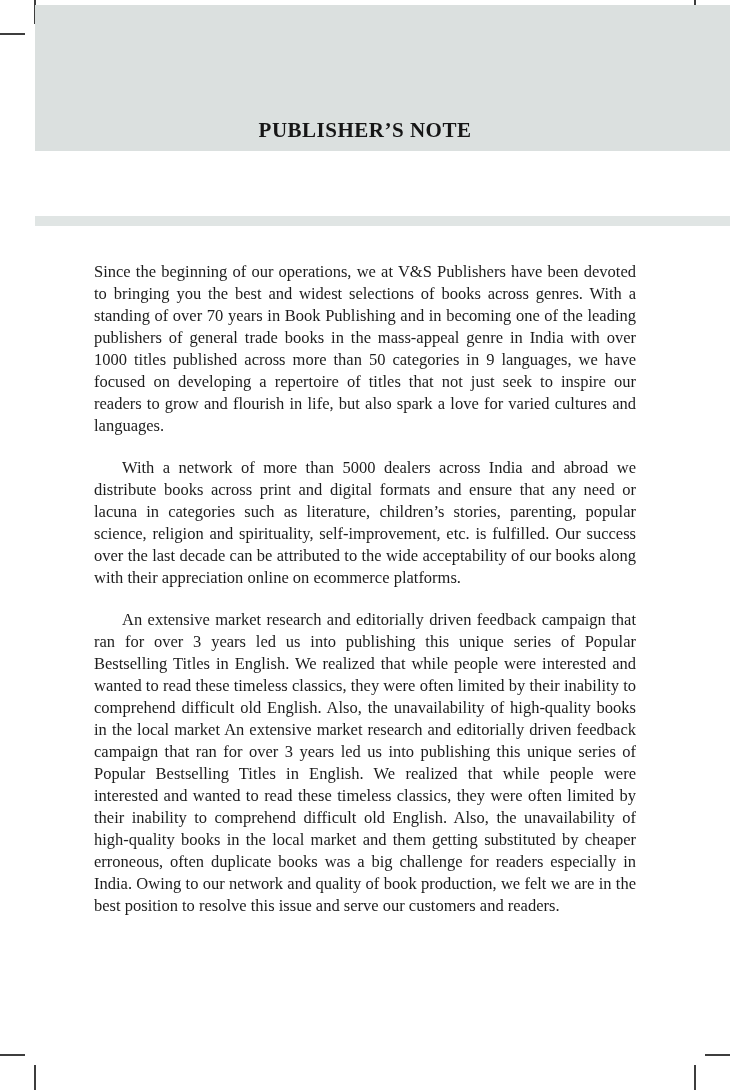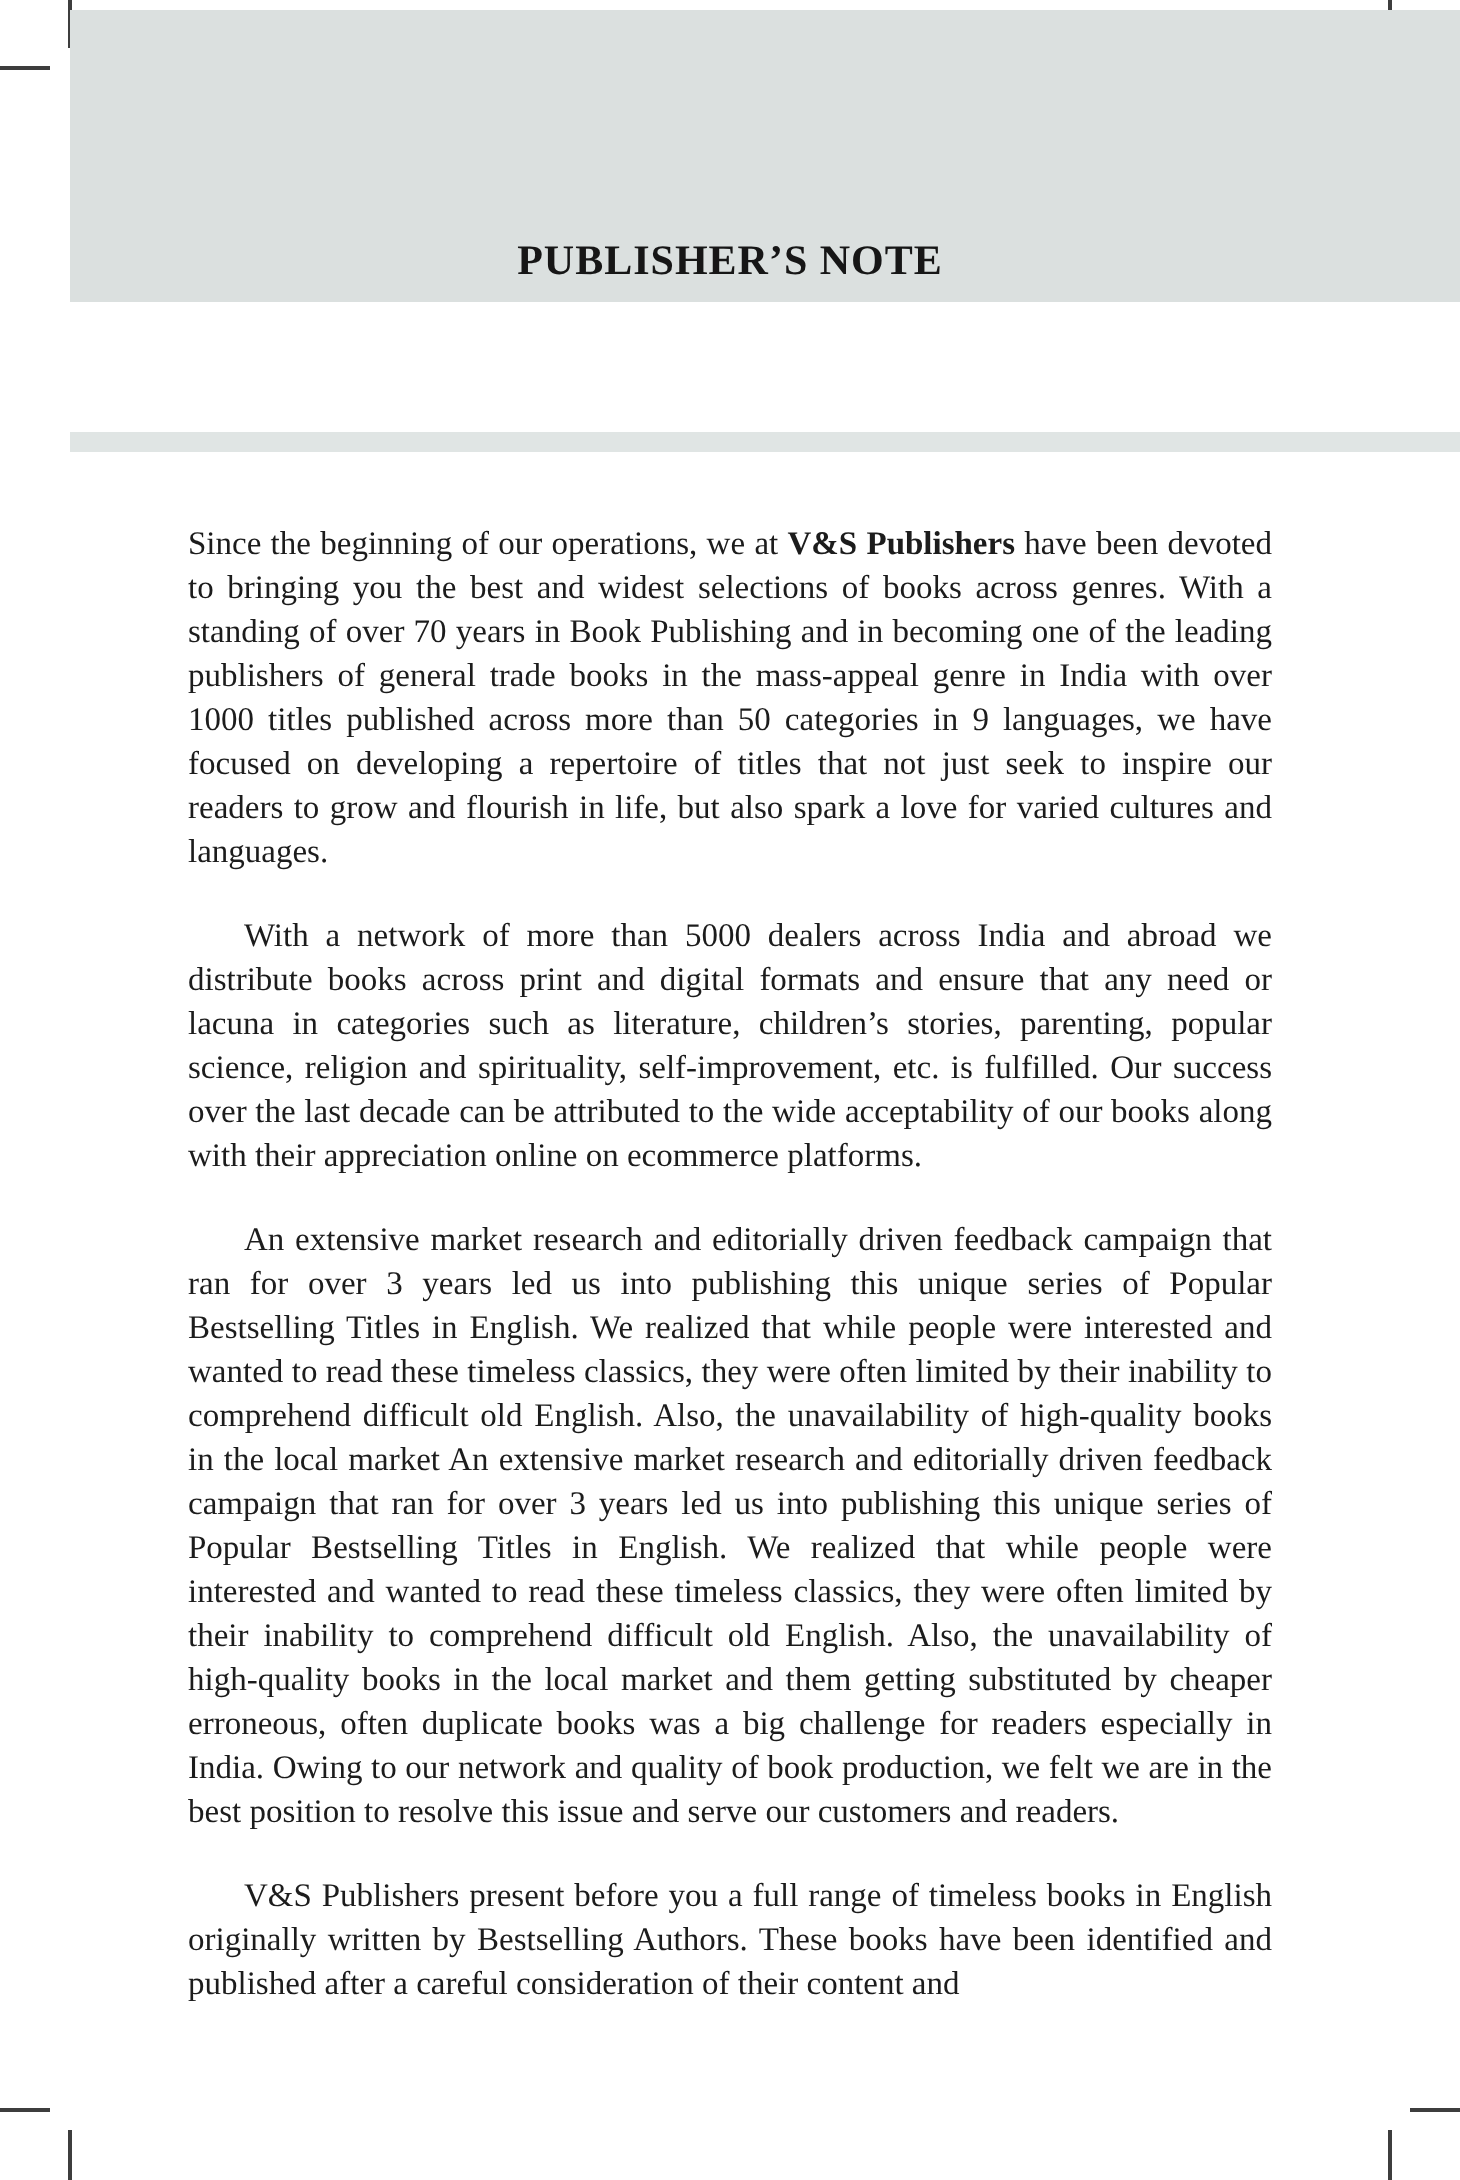--- a/index.html
+++ b/index.html
@@ -56,21 +56,21 @@
     position:absolute;
     left:94px;top:261px;
     width:542px;
     color:var(--text);
     font-size:16.5px;
     line-height:22px;
     text-align:justify;
   }
   .body-text p{margin:0;}
   .body-text p.indent{text-indent:28px;margin-top:20px;}
-  .bold{font-weight:bold;}
+  .bold{font-weight:normal;}
 </style>
 </head>
 <body>
 
 <div class="page">
 
   <div class="crop tl-v"></div>
   <div class="crop tl-h"></div>
   <div class="crop tr-v"></div>
   <div class="crop tr-h"></div>
@@ -81,16 +81,15 @@
 
   <div class="header-band">
     <h1 class="page-title">PUBLISHER’S NOTE</h1>
   </div>
   <div class="accent-strip"></div>
 
   <div class="body-text">
     <p><span>Since the beginning of our operations, we at </span><span class="bold">V&amp;S Publishers</span><span> have been devoted to bringing you the best and widest selections of books across genres. With a standing of over 70 years in Book Publishing and in becoming one of the leading publishers of general trade books in the mass-appeal genre in India with over 1000 titles published across more than 50 categories in 9 languages, we have focused on developing a repertoire of titles that not just seek to inspire our readers to grow and flourish in life, but also spark a love for varied cultures and languages.</span></p>
     <p class="indent">With a network of more than 5000 dealers across India and abroad we distribute books across print and digital formats and ensure that any need or lacuna in categories such as literature, children’s stories, parenting, popular science, religion and spirituality, self-improvement, etc. is fulfilled. Our success over the last decade can be attributed to the wide acceptability of our books along with their appreciation online on ecommerce platforms.</p>
     <p class="indent">An extensive market research and editorially driven feedback campaign that ran for over 3 years led us into publishing this unique series of Popular Bestselling Titles in English. We realized that while people were interested and wanted to read these timeless classics, they were often limited by their inability to comprehend difficult old English. Also, the unavailability of high-quality books in the local market An extensive market research and editorially driven feedback campaign that ran for over 3 years led us into publishing this unique series of Popular Bestselling Titles in English. We realized that while people were interested and wanted to read these timeless classics, they were often limited by their inability to comprehend difficult old English. Also, the unavailability of high-quality books in the local market and them getting substituted by cheaper erroneous, often duplicate books was a big challenge for readers especially in India. Owing to our network and quality of book production, we felt we are in the best position to resolve this issue and serve our customers and readers.</p>
-    <p class="indent">V&amp;S Publishers present before you a full range of timeless books in English originally written by Bestselling Authors. These books have been identified and published after a careful consideration of their content and</p>
   </div>
 
 </div>
 
 </body></html>

